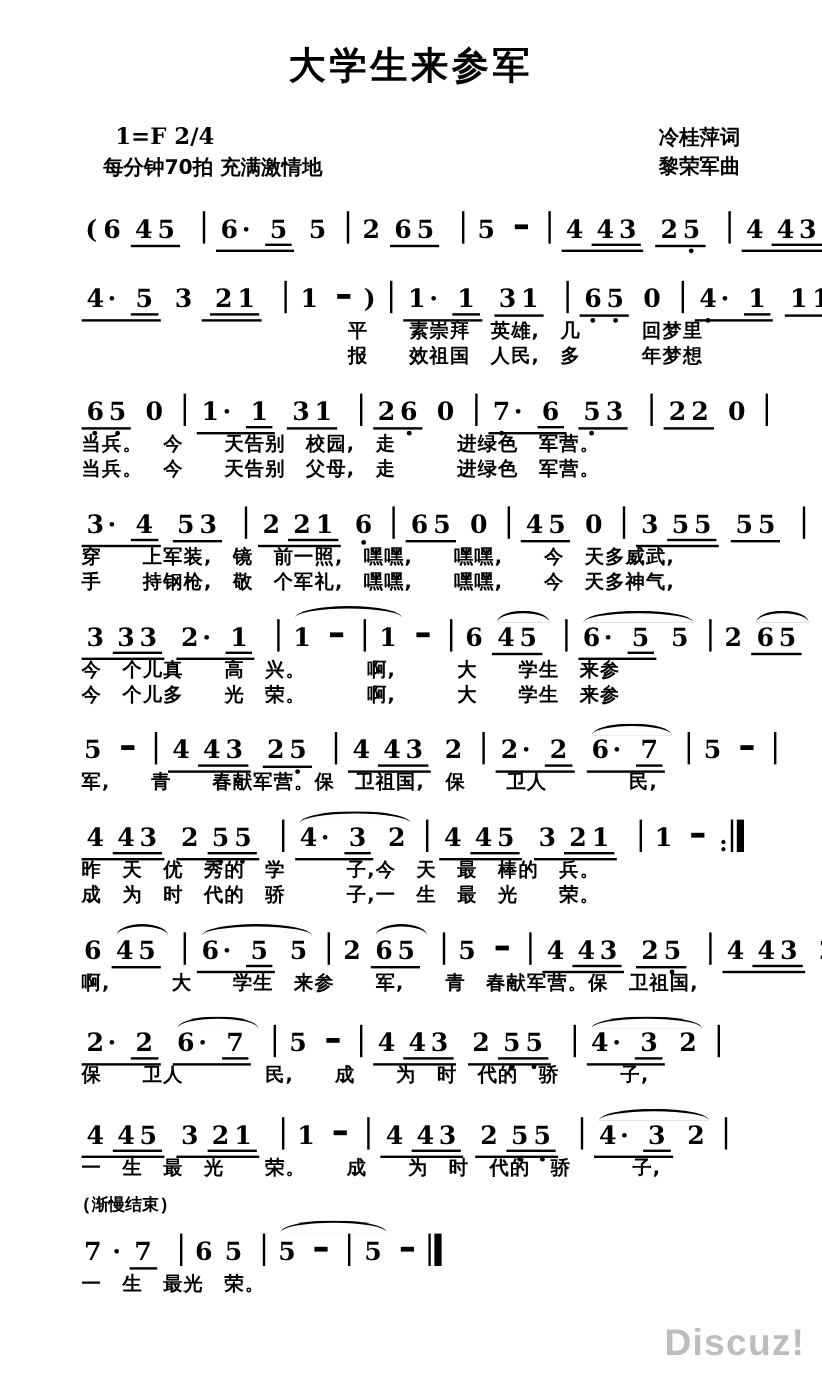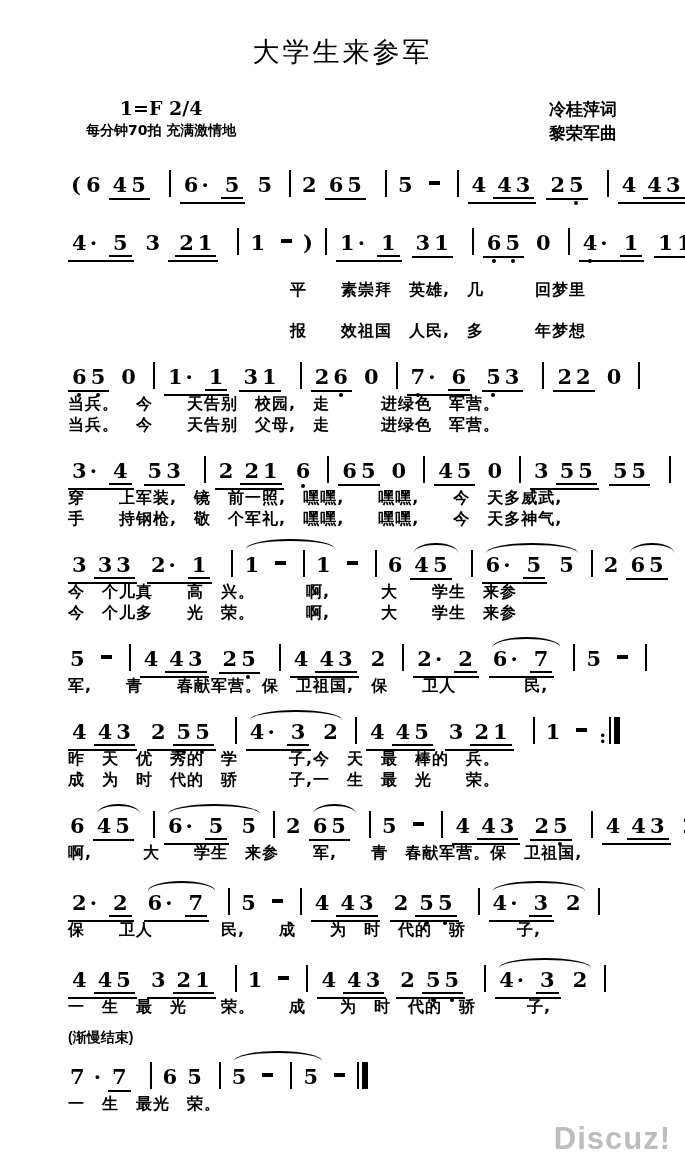--- a/index.html
+++ b/index.html
@@ -2,33 +2,33 @@
 <html><head>
 <meta charset="utf-8">
 <style>
   html,body{margin:0;padding:0;}
   body{
     width:685px;height:1157px;position:relative;overflow:hidden;
     background:#ffffff;color:#000;
     font-family:"DejaVu Serif", serif;
   }
   .title{
-    text-align:center;font-size:27px;font-weight:normal;letter-spacing:3px;
+    text-align:center;font-size:31px;font-weight:bold;letter-spacing:3px;
     margin:34px 0 0 0;font-family:"Liberation Serif", serif;
   }
   .meta{display:flex;justify-content:space-between;margin:27px 68px 0 86px;}
   .meta-left,.meta-right{font-weight:bold;}
-  .meta-key{font-size:19px;font-family:"DejaVu Serif", serif;margin-bottom:3px;text-align:center;}
-  .meta-tempo{font-size:14px;font-family:"DejaVu Sans", sans-serif;}
+  .meta-key{font-size:19px;font-family:"DejaVu Serif", serif;margin-left:10px;margin-bottom:3px;}
+  .meta-tempo{font-size:17px;font-family:"DejaVu Sans", sans-serif;}
   .meta-right{text-align:center;font-family:"DejaVu Sans", sans-serif;font-size:17px;line-height:24px;}
   .score{margin:12px 0 0 68px;}
   .line2{margin-bottom:8px;}
   .line1{margin-bottom:12px;}
   .line0{margin-bottom:14px;text-align:center;}
-  .ann{font-family:Liberation Sans, sans-serif;font-weight:bold;font-size:14px;margin:6px 0 2px 0;}
+  .ann{font-family:Liberation Mono, monospace;font-weight:bold;font-size:14px;margin:6px 0 2px 0;}
   
   .nl{
     font-size:21px;font-weight:bold;white-space:nowrap;line-height:1;
     padding-top:13px;height:31px;font-family:"DejaVu Serif", serif;
   }
   .n{display:inline-block;position:relative;margin:0 2px;line-height:1;}
   .nl > .n, .slur > .n{margin:0 8px 0 2px;}
   .n.dotb::after{
     content:'';position:absolute;left:50%;transform:translateX(-50%);
     bottom:-7px;width:4px;height:4px;border-radius:50%;background:#000;
@@ -51,23 +51,23 @@
   .paren{display:inline-block;margin:0 3px;}
   .endbar{display:inline-block;vertical-align:-5px;margin-left:4px;white-space:nowrap;}
   .endbar .thin{display:inline-block;width:2px;height:27px;background:#000;margin-right:3px;}
   .endbar .thick{display:inline-block;width:6px;height:27px;background:#000;}
   .repdots{display:inline-block;font-size:19px;margin-right:3px;vertical-align:1px;}
   
   .lyr{
     font-family:"DejaVu Sans", sans-serif;font-weight:bold;font-size:16px;
     line-height:21px;white-space:pre;letter-spacing:1px;
   }
-  .lyr.indent{margin-left:222px;margin-top:20px;}
+  .lyr.indent{margin-left:222px;}
   .watermark{
-    position:absolute;right:14px;bottom:0;font-size:31px;font-weight:bold;
+    position:absolute;right:14px;bottom:20px;font-size:31px;font-weight:bold;
     font-family:"Liberation Sans", sans-serif;color:#bdbdbd;letter-spacing:1px;
   }
 </style>
 </head>
 <body>
 
 <h1 class="title">大学生来参军</h1>
 
 <div class="meta">
   <div class="meta-left">

